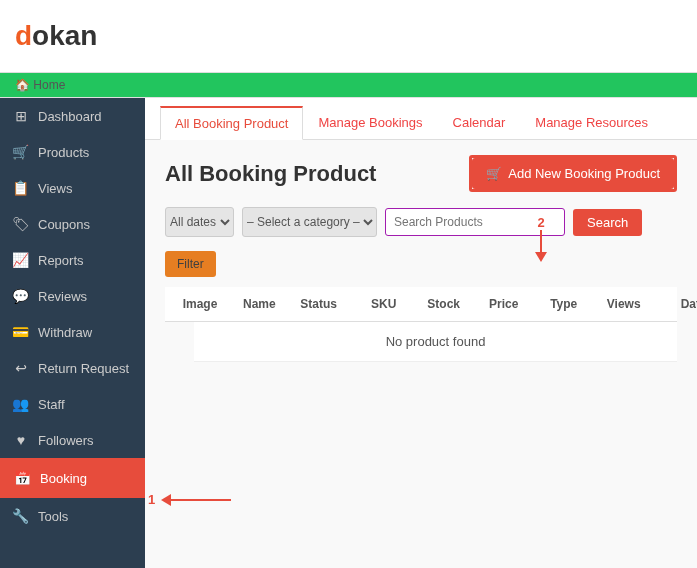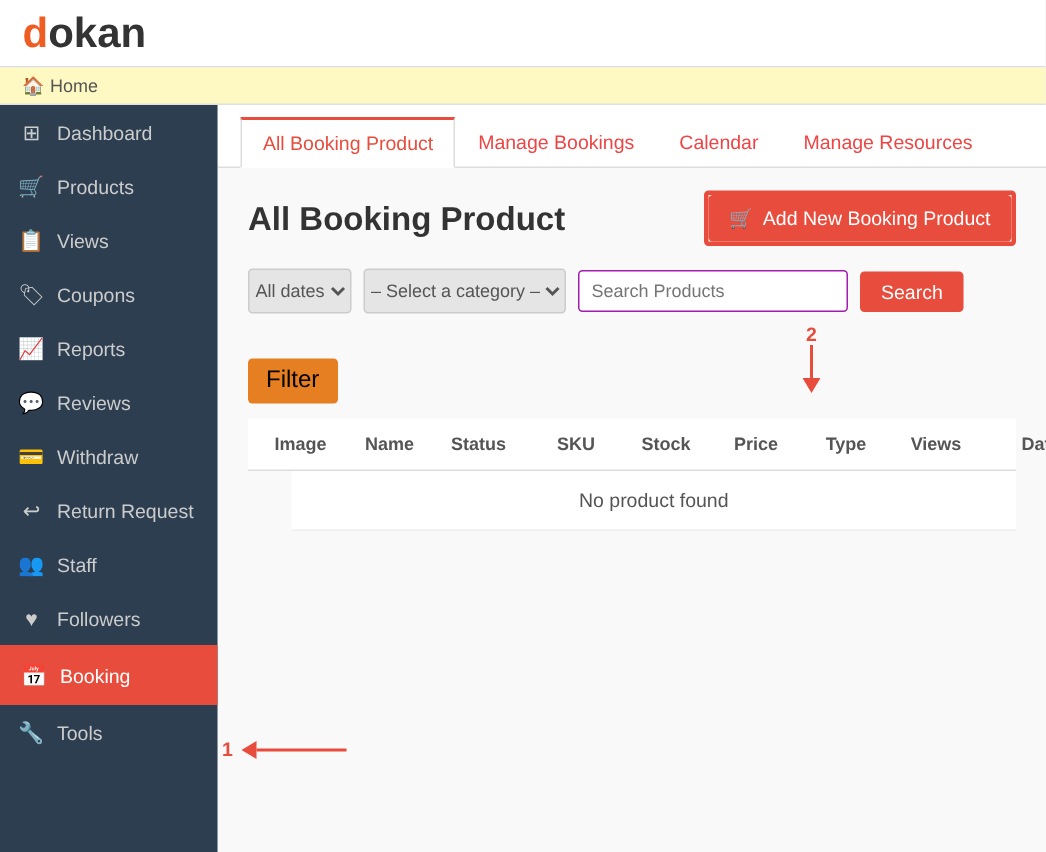--- a/index.html
+++ b/index.html
@@ -1,24 +1,24 @@
 <!DOCTYPE html>
 <html><head>
   <meta charset="utf-8">
   <style>
     * { box-sizing: border-box; margin: 0; padding: 0; }
     body { font-family: Arial, sans-serif; font-size: 13px; background: #f1f1f1; width: 697px; height: 568px; overflow: hidden; }
 
     
-    .header { background: #fff; padding: 6px 15px; border-bottom: 1px solid #ddd; display: flex; align-items: center; }
+    .header { background: #fff; padding: 20px 15px; border-bottom: 1px solid #ddd; display: flex; align-items: center; }
     .logo-dokan { font-size: 28px; font-weight: bold; color: #333; }
     .logo-dokan span { color: #f05d23; }
 
     
-    .breadcrumb { background: #fef9c3; padding: 5px 15px; border-bottom: 1px solid #e0e0e0; font-size: 12px; color: #555; }
+    .breadcrumb { background: #22c55e; padding: 5px 15px; border-bottom: 1px solid #e0e0e0; font-size: 12px; color: #555; }
     .breadcrumb a { color: #555; text-decoration: none; }
 
     
     .layout { display: flex; height: calc(568px - 70px); }
 
     
     .sidebar { width: 145px; background: #2c3e50; color: #ecf0f1; flex-shrink: 0; overflow-y: auto; }
     .sidebar-item { display: flex; align-items: center; padding: 10px 12px; cursor: pointer; font-size: 13px; color: #ccc; text-decoration: none; gap: 8px; }
     .sidebar-item.active { background: #e74c3c; color: #fff; }
     .sidebar-icon { font-size: 14px; width: 18px; text-align: center; }
@@ -37,21 +37,21 @@
     
     .page-title-row { display: flex; justify-content: space-between; align-items: center; margin-bottom: 15px; }
     .page-title { font-size: 22px; font-weight: bold; color: #333; }
     .btn-add { background: #e74c3c; color: #fff; border: none; padding: 8px 14px; font-size: 13px; cursor: pointer; border-radius: 3px; display: flex; align-items: center; gap: 6px; }
 
     
     .filters-row { display: flex; align-items: center; gap: 8px; margin-bottom: 10px; }
     .filter-select { padding: 6px 0; border: 1px solid #ccc; border-radius: 3px; font-size: 12px; color: #555; background: #e5e5e5; cursor: pointer; }
     .search-input { padding: 6px 8px; border: 1px solid #a21caf; border-radius: 3px; font-size: 12px; flex: 1; max-width: 180px; }
     .btn-search { background: #e74c3c; color: #fff; border: none; padding: 6px 14px; font-size: 13px; cursor: pointer; border-radius: 3px; }
-    .btn-filter { background: #e67e22; color: #000000; border: none; padding: 6px 12px; font-size: 16px; cursor: pointer; border-radius: 3px; margin-top: 20px; }
+    .btn-filter { background: #e67e22; color: #404040; border: none; padding: 6px 12px; font-size: 12px; cursor: pointer; border-radius: 3px; margin-top: 4px; }
 
     
     .table-container { margin-top: 10px; text-align: center; }
     .table-header { display: flex; gap: 0; border-bottom: 1px solid #ddd; padding: 6px 0; background: #fff; }
     .th { font-weight: bold; font-size: 12px; color: #555; flex: 1; padding: 4px 8px; }
     .th.image { flex: 0 0 70px; }
     .th.name { flex: 1; }
     .th.status { flex: 0 0 70px; }
     .th.sku { flex: 0 0 60px; }
     .th.stock { flex: 0 0 60px; }

